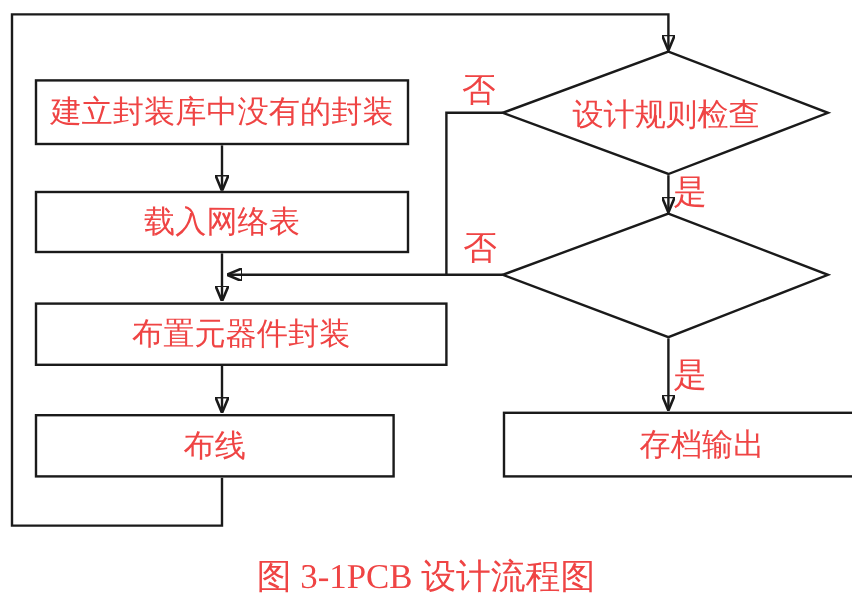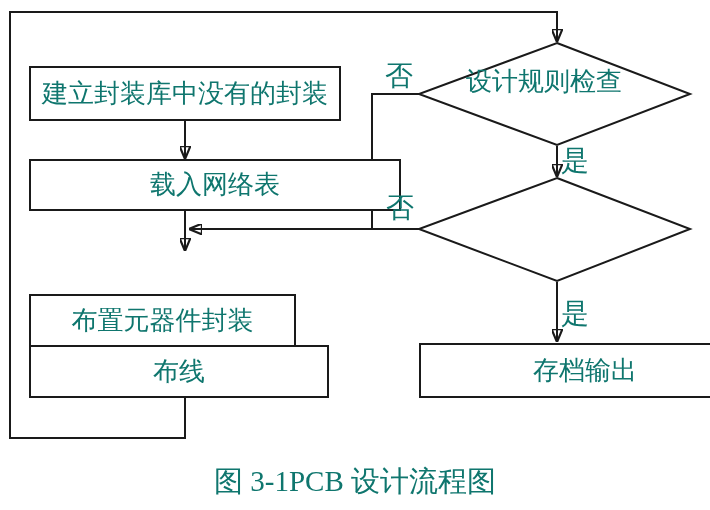--- a/index.html
+++ b/index.html
@@ -6,21 +6,21 @@
     margin: 0;
     padding: 0;
     background: #ffffff;
   }
   .stage {
     position: relative;
     width: 710px;
     height: 510px;
     background: #ffffff;
     font-family: "Liberation Serif", "DejaVu Serif", serif;
-    color: #0f766e;
+    color: #ef4444;
     overflow: hidden;
   }
   .edges {
     position: absolute;
     left: 0;
     top: 0;
     width: 710px;
     height: 510px;
   }
   .edges path, .edges polygon {
@@ -96,33 +96,33 @@
     <path d="M557 282 L557 341" marker-end="url(#arrow)"></path>
 
     <polygon points="557,43 690,94 557,145 419,94"></polygon>
     <polygon points="557,178 690,229 557,281 419,229"></polygon>
   </svg>
 
   <div class="box" style="left:29px; top:66px; width:312px; height:55px;">
     <span>建立封装库中没有的封装</span>
   </div>
 
-  <div class="box" style="left:29px; top:159px; width:372px; height:52px;justify-content:center;">
+  <div class="box" style="left:29px; top:159px; width:312px; height:52px;justify-content:center;">
     <span>载入网络表</span>
   </div>
 
-  <div class="box" style="left:29px; top:252px; width:267px; height:53px;margin-top:42px;">
+  <div class="box" style="left:29px; top:252px; width:344px; height:53px;">
     <span>布置元器件封装</span>
   </div>
 
   <div class="box" style="left:29px; top:345px; width:300px; height:53px;">
     <span>布线</span>
   </div>
 
-  <div class="diamond-label" style="left:417px; top:68px; width:254px; height:56px;justify-content:space-between;">
+  <div class="diamond-label" style="left:428px; top:68px; width:254px; height:56px;">
     <span>设计规则检查</span>
   </div>
 
 
   <div class="box" style="left:419px; top:343px; width:332px; height:55px;">
     <span>存档输出</span>
   </div>
 
   <div class="branch-label" style="left:399px; top:76px;">否</div>
 

